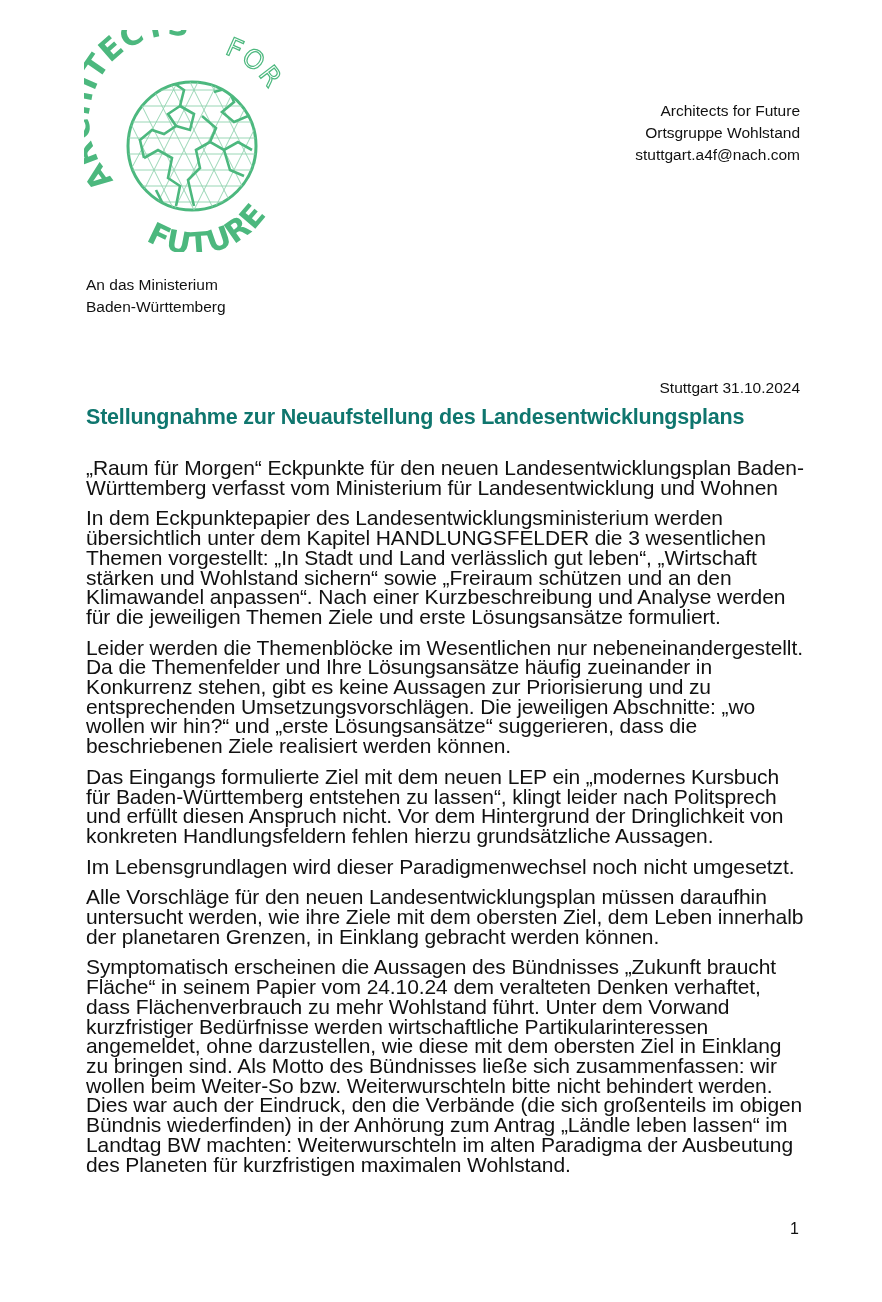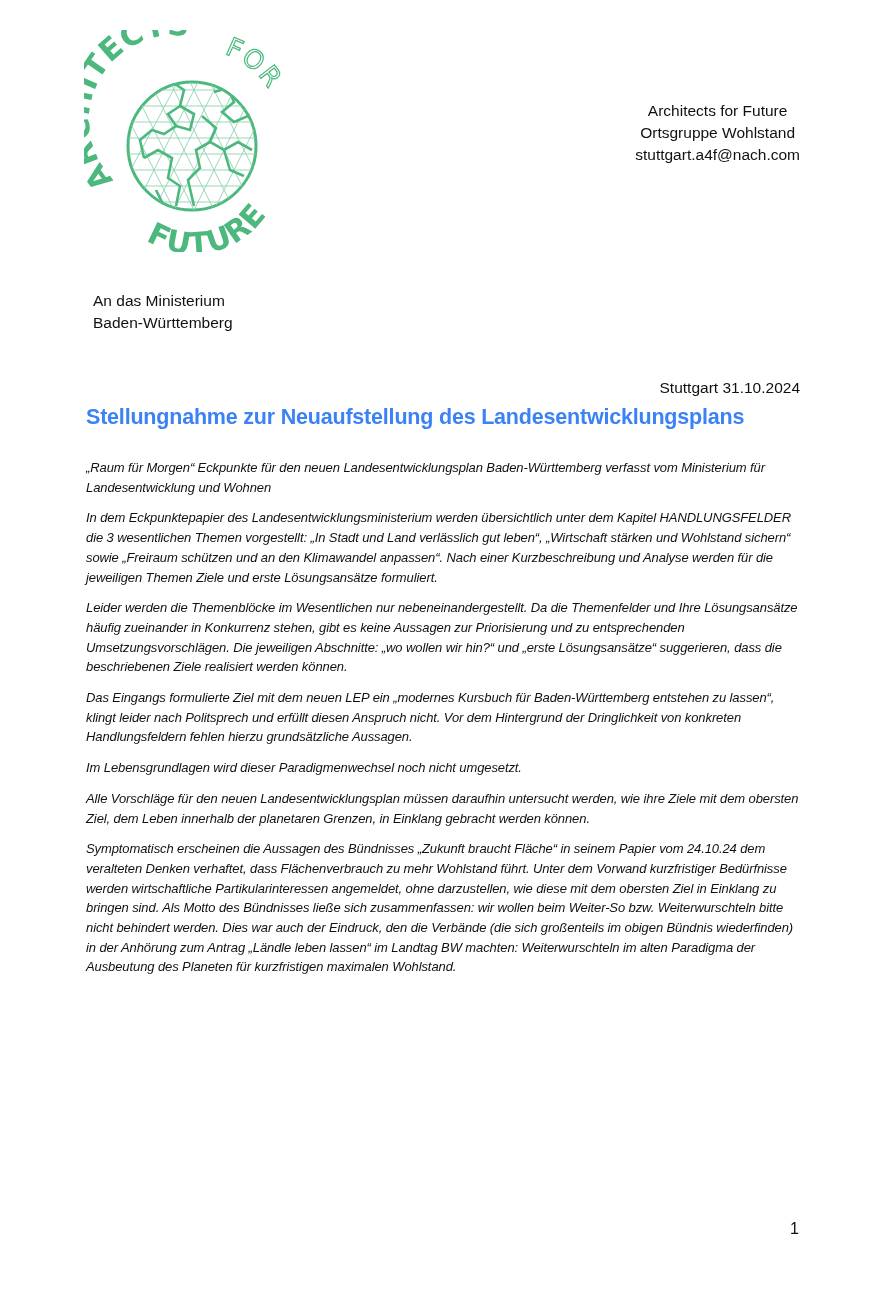--- a/index.html
+++ b/index.html
@@ -19,60 +19,58 @@
       position: absolute;
       left: 84px;
       top: 30px;
       width: 212px;
       height: 222px;
     }
     .sender {
       position: absolute;
       right: 82px;
       top: 100px;
-      text-align: center;
+      text-align: right;
       font-size: 15.5px;
       line-height: 22px;
     }
     .recipient {
       position: absolute;
       left: 86px;
-      top: 290px;
+      top: 274px;
       font-size: 15.5px;
       line-height: 22px;
-      margin-left: 7px;
     }
     .date {
       position: absolute;
       right: 82px;
       top: 377px;
       font-size: 15.5px;
       line-height: 22px;
     }
     .title {
       position: absolute;
       left: 86px;
       top: 402px;
       width: 740px;
       margin: 0;
       font-size: 21.5px;
       font-weight: bold;
-      color: #3b82f6;
+      color: #0f766e;
       letter-spacing: -0.2px;
       line-height: 30px;
     }
     .body-text {
       position: absolute;
       left: 86px;
       top: 458px;
       width: 720px;
-      font-size: 13px;
+      font-size: 21px;
       line-height: 19.7px;
       letter-spacing: -0.1px;
-      font-style: italic;
     }
     .body-text p {
       margin: 0 0 11px 0;
     }
     .page-number {
       position: absolute;
       left: 790px;
       top: 1219px;
       font-size: 16px;
       line-height: 20px;

